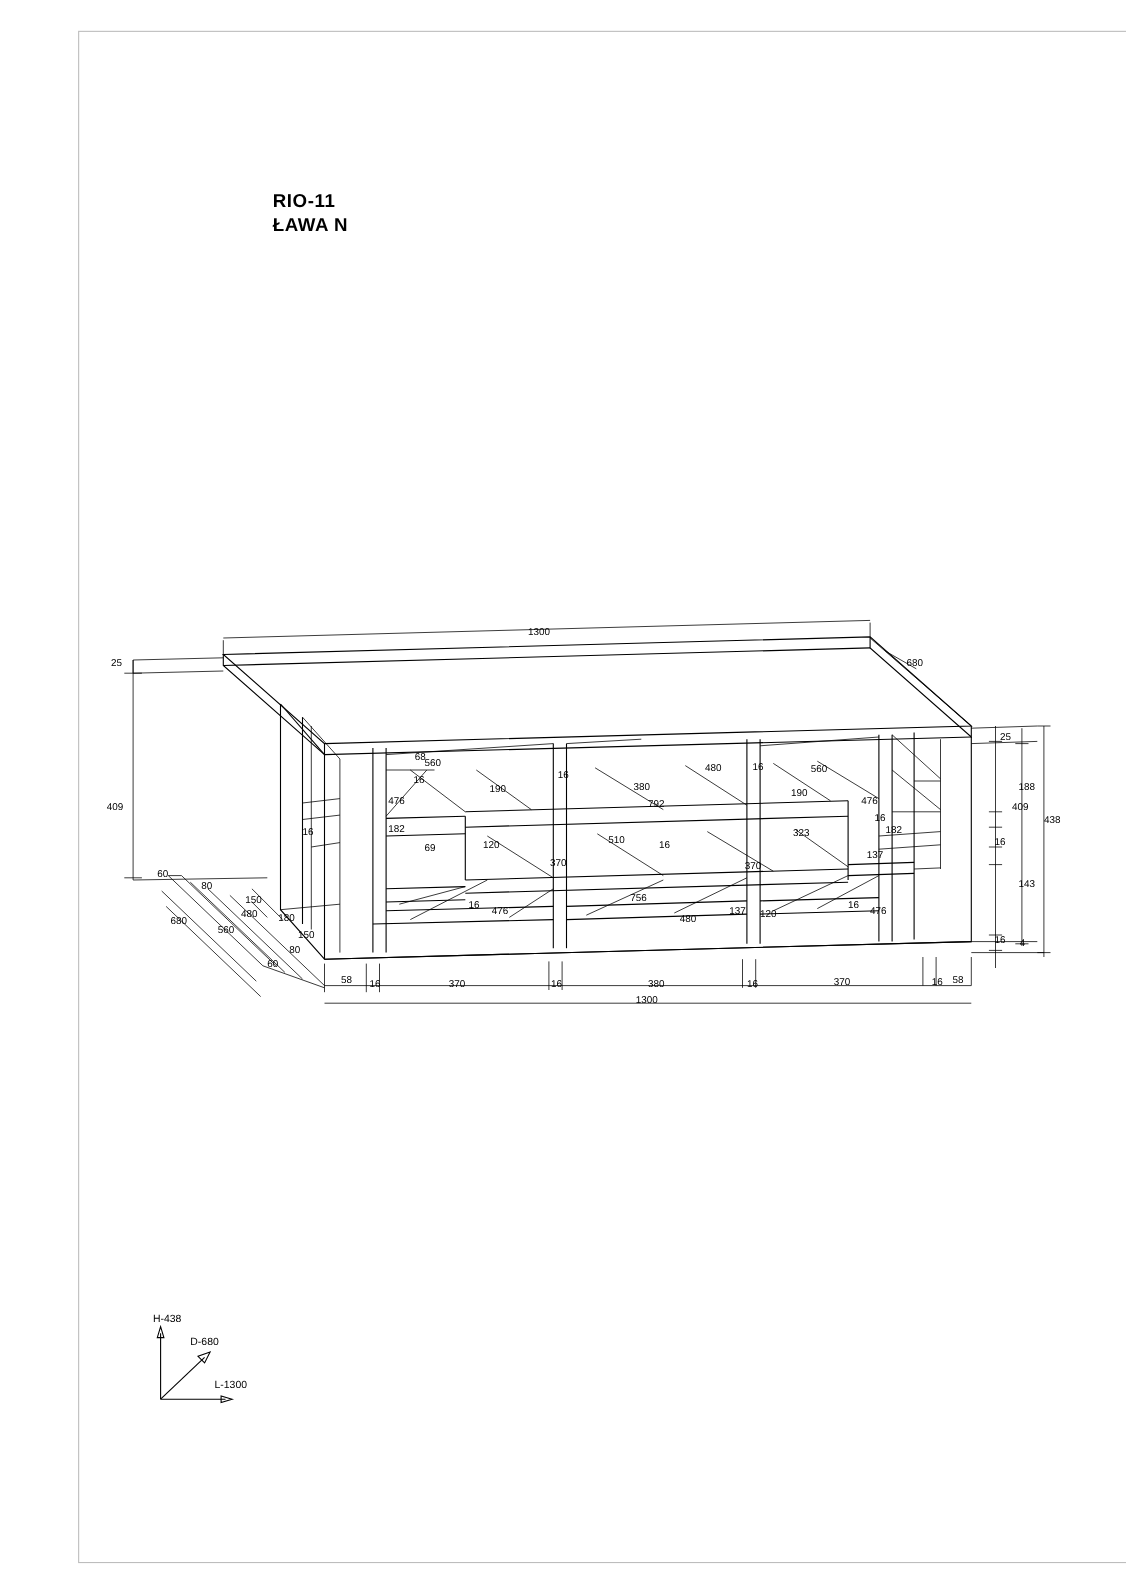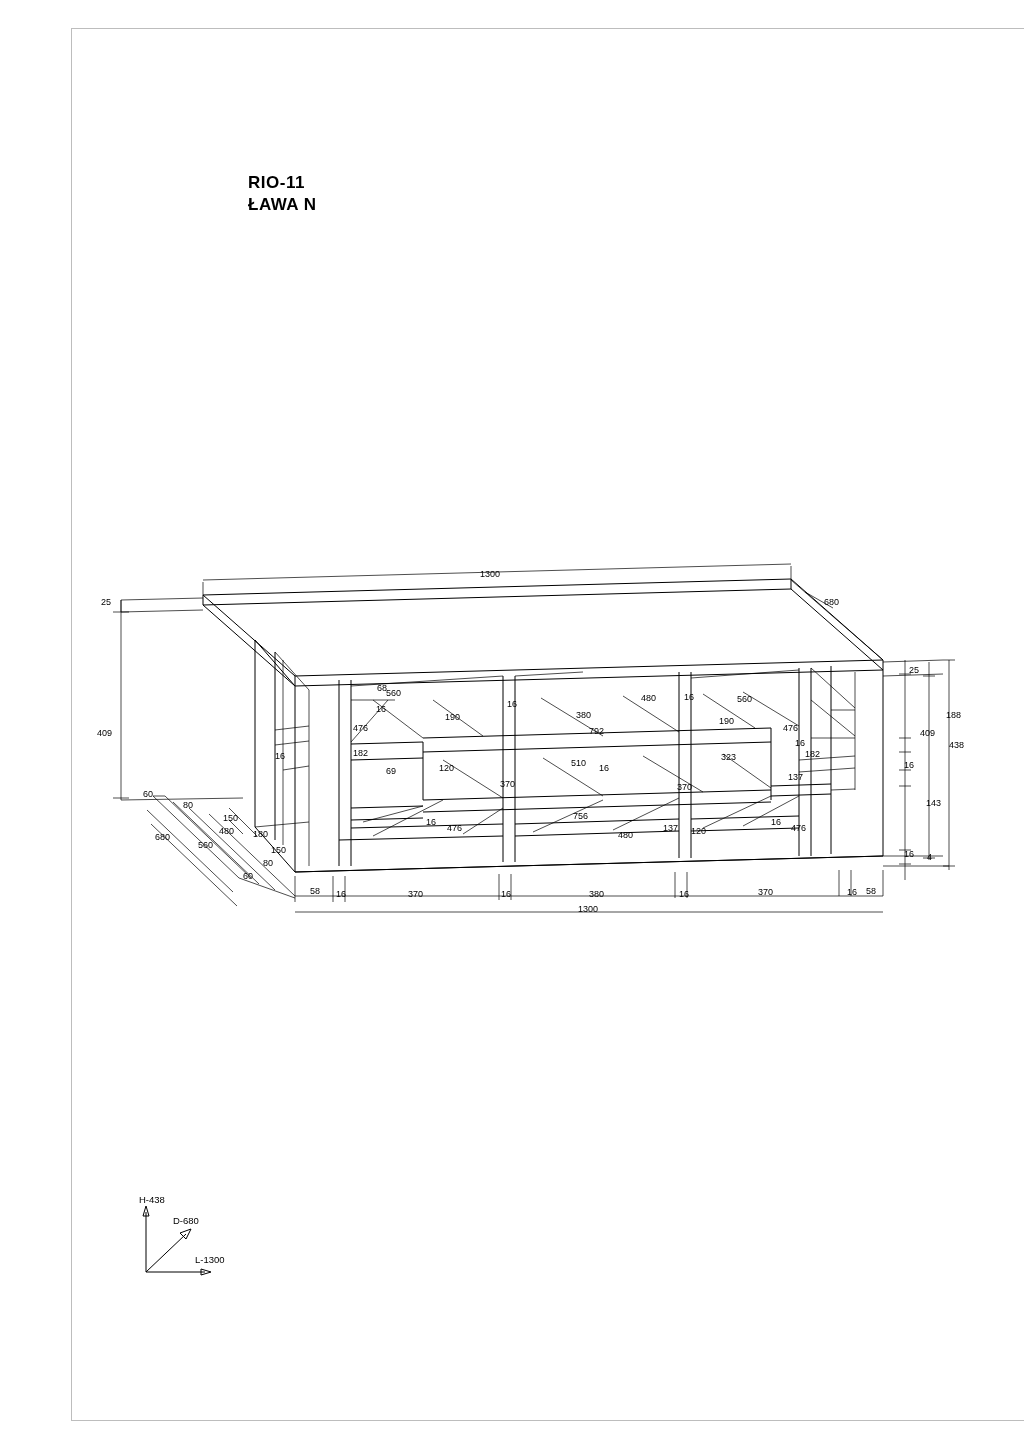--- a/index.html
+++ b/index.html
@@ -226,21 +226,21 @@
 
   </svg>
 
   <div class="dim" style="left:437px; top:569px;">1300</div>
   <div class="dim" style="left:781px; top:597px;">680</div>
 
   <div class="dim" style="left:58px; top:597px;">25</div>
   <div class="dim" style="left:54px; top:728px;">409</div>
 
   <div class="dim" style="left:866px; top:665px;">25</div>
-  <div class="dim" style="left:903px; top:710px;">188</div>
+  <div class="dim" style="left:883px; top:710px;">188</div>
   <div class="dim" style="left:861px; top:760px;">16</div>
   <div class="dim" style="left:883px; top:798px;">143</div>
   <div class="dim" style="left:861px; top:849px;">16</div>
   <div class="dim" style="left:884px; top:852px;">4</div>
   <div class="dim" style="left:877px; top:728px;">409</div>
   <div class="dim" style="left:906px; top:740px;">438</div>
   <div class="dim" style="left:752px; top:738px;">16</div>
 
   <div class="dim" style="left:100px; top:789px;">60</div>
   <div class="dim" style="left:140px; top:800px;">80</div>
@@ -280,21 +280,21 @@
   <div class="dim" style="left:232px; top:751px;">16</div>
 
   <div class="dim" style="left:598px; top:693px;">480</div>
   <div class="dim" style="left:641px; top:692px;">16</div>
   <div class="dim" style="left:694px; top:694px;">560</div>
   <div class="dim" style="left:676px; top:716px;">190</div>
   <div class="dim" style="left:740px; top:723px;">476</div>
   <div class="dim" style="left:762px; top:749px;">182</div>
   <div class="dim" style="left:546px; top:726px;text-align:center;">792</div>
   <div class="dim" style="left:678px; top:752px;">323</div>
-  <div class="dim" style="left:528px; top:758px;">510</div>
+  <div class="dim" style="left:510px; top:758px;">510</div>
   <div class="dim" style="left:556px; top:763px;">16</div>
   <div class="dim" style="left:634px; top:782px;">370</div>
   <div class="dim" style="left:745px; top:772px;">137</div>
   <div class="dim" style="left:530px; top:811px;">756</div>
   <div class="dim" style="left:575px; top:830px;">480</div>
   <div class="dim" style="left:620px; top:823px;">137</div>
   <div class="dim" style="left:648px; top:826px;">120</div>
   <div class="dim" style="left:728px; top:817px;">16</div>
   <div class="dim" style="left:748px; top:823px;">476</div>
 

